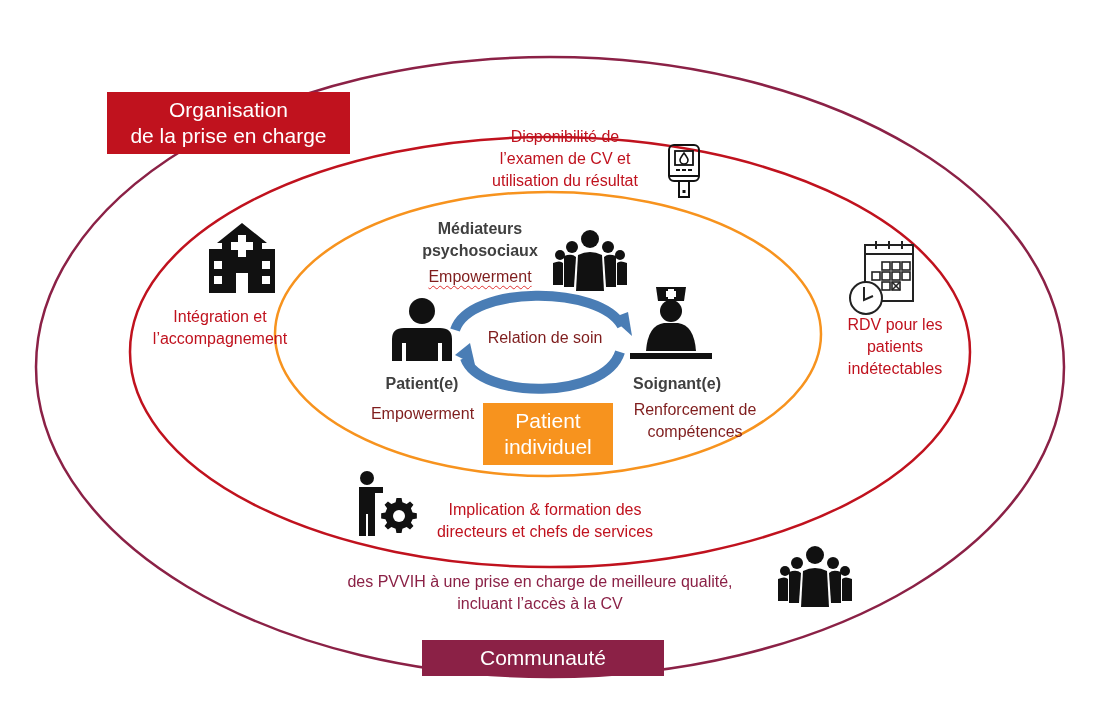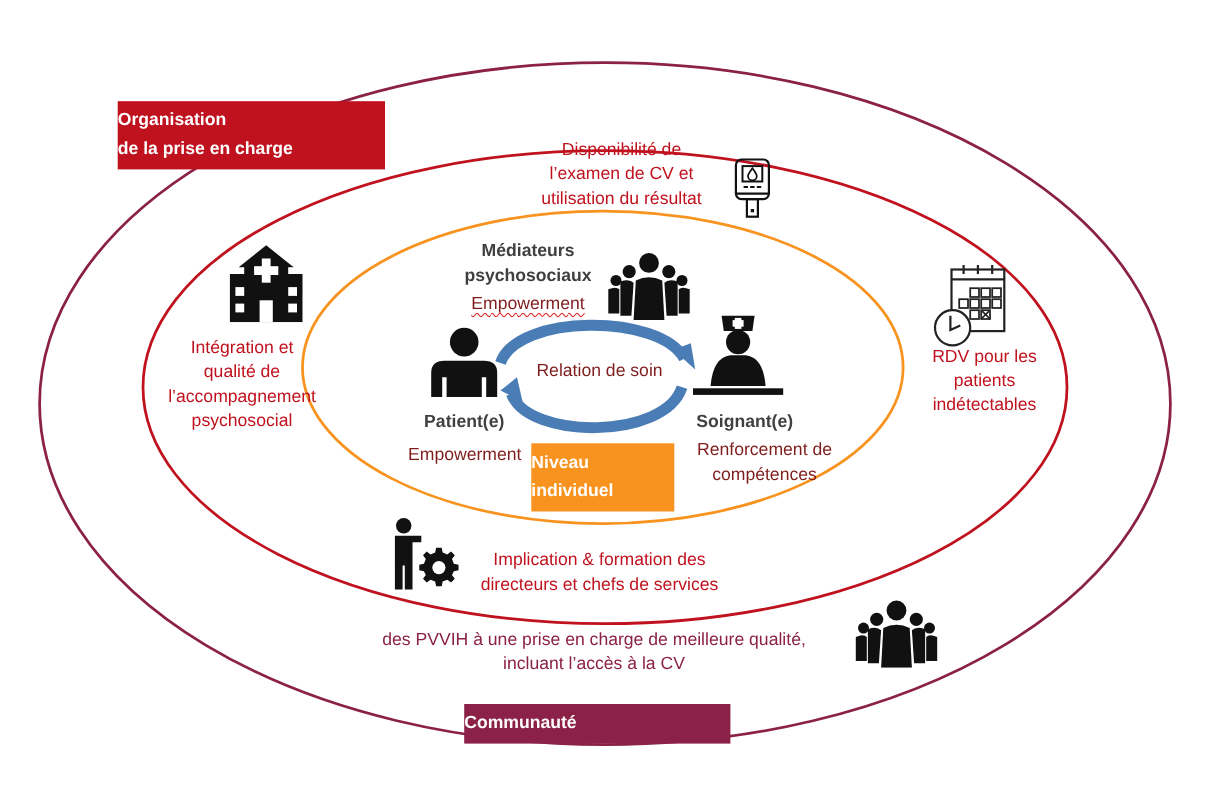--- a/index.html
+++ b/index.html
@@ -4,21 +4,21 @@
 <style>
   html, body { margin:0; padding:0; background:#ffffff; }
   body { width:1101px; height:717px; position:relative; overflow:hidden;
          font-family:"Liberation Sans", "DejaVu Sans", sans-serif; }
   svg.rings { position:absolute; left:0; top:0; }
   .txt { position:absolute; text-align:center; line-height:22px; font-size:16px; white-space:nowrap; }
   .red { color:#C0121E; }
   .maroon { color:#8B2146; }
   .orange { color:#7f1d1d; }
   .dark { color:#404040; font-weight:bold; }
-  .box { position:absolute; color:#fff; font-weight:bold; text-align:left; font-size:16px; line-height:26px; }
+  .box { position:absolute; color:#fff; font-weight:normal; text-align:center; font-size:21px; line-height:26px; }
   .icon { position:absolute; }
   .squiggle { text-decoration: underline wavy #e03030; text-decoration-thickness:1px; text-underline-offset:3px; }
 </style>
 </head>
 <body>
 
 <svg class="rings" width="1101" height="717">
   <defs>
     <marker id="ah" markerWidth="10" markerHeight="10" refX="5" refY="5" orient="auto">
       <path d="M0,0 L10,5 L0,10 z" fill="#4A7DB5"></path>
@@ -35,21 +35,21 @@
 </svg>
 
 <div class="box" style="left:107px;top:92px;width:243px;height:62px;background:#C0121E;padding-top:5px;box-sizing:border-box;">
   <div>Organisation</div>
   <div>de la prise en charge</div>
 </div>
 <div class="box" style="left:422px;top:640px;width:242px;height:36px;background:#8B2146;line-height:36px;">
   <span>Communauté</span>
 </div>
 <div class="box" style="left:483px;top:403px;width:130px;height:62px;background:#F7931E;padding-top:5px;box-sizing:border-box;">
-  <div>Niveau</div>
+  <div>Patient</div>
   <div>individuel</div>
 </div>
 
 <div class="txt red" style="left:480px;top:126px;width:170px;">
   <div>Disponibilité de</div>
   <div>l’examen de CV et</div>
   <div>utilisation du résultat</div>
 </div>
 <svg class="icon" style="left:666px;top:143px;" width="36" height="56" viewBox="0 0 36 56">
   <rect x="3" y="2" width="30" height="36" rx="5" fill="none" stroke="#111" stroke-width="2"></rect>
@@ -68,23 +68,21 @@
   <rect x="31" y="14" width="8" height="22" fill="#fff"></rect>
     <rect x="24" y="21" width="22" height="8" fill="#fff"></rect>
   <rect x="7" y="40" width="8" height="8" fill="#fff"></rect>
     <rect x="55" y="40" width="8" height="8" fill="#fff"></rect>
   <rect x="7" y="55" width="8" height="8" fill="#fff"></rect>
     <rect x="55" y="55" width="8" height="8" fill="#fff"></rect>
   <rect x="29" y="52" width="12" height="20" fill="#fff"></rect>
 </svg>
 <div class="txt red" style="left:140px;top:306px;width:160px;">
   <div>Intégration et</div>
-  <div>qualité de</div>
   <div>l’accompagnement</div>
-  <div>psychosocial</div>
 </div>
 
 <svg class="icon" style="left:848px;top:240px;" width="70" height="76" viewBox="0 0 70 76">
   <rect x="17" y="5" width="48" height="56" fill="#fff" stroke="#222" stroke-width="2"></rect>
   <line x1="17" y1="14" x2="65" y2="14" stroke="#222" stroke-width="2"></line>
   <line x1="28" y1="1" x2="28" y2="9" stroke="#222" stroke-width="2"></line>
     <line x1="41" y1="1" x2="41" y2="9" stroke="#222" stroke-width="2"></line>
     <line x1="54" y1="1" x2="54" y2="9" stroke="#222" stroke-width="2"></line>
   <g fill="none" stroke="#222" stroke-width="1.6">
     <rect x="34" y="22" width="8" height="8"></rect>

